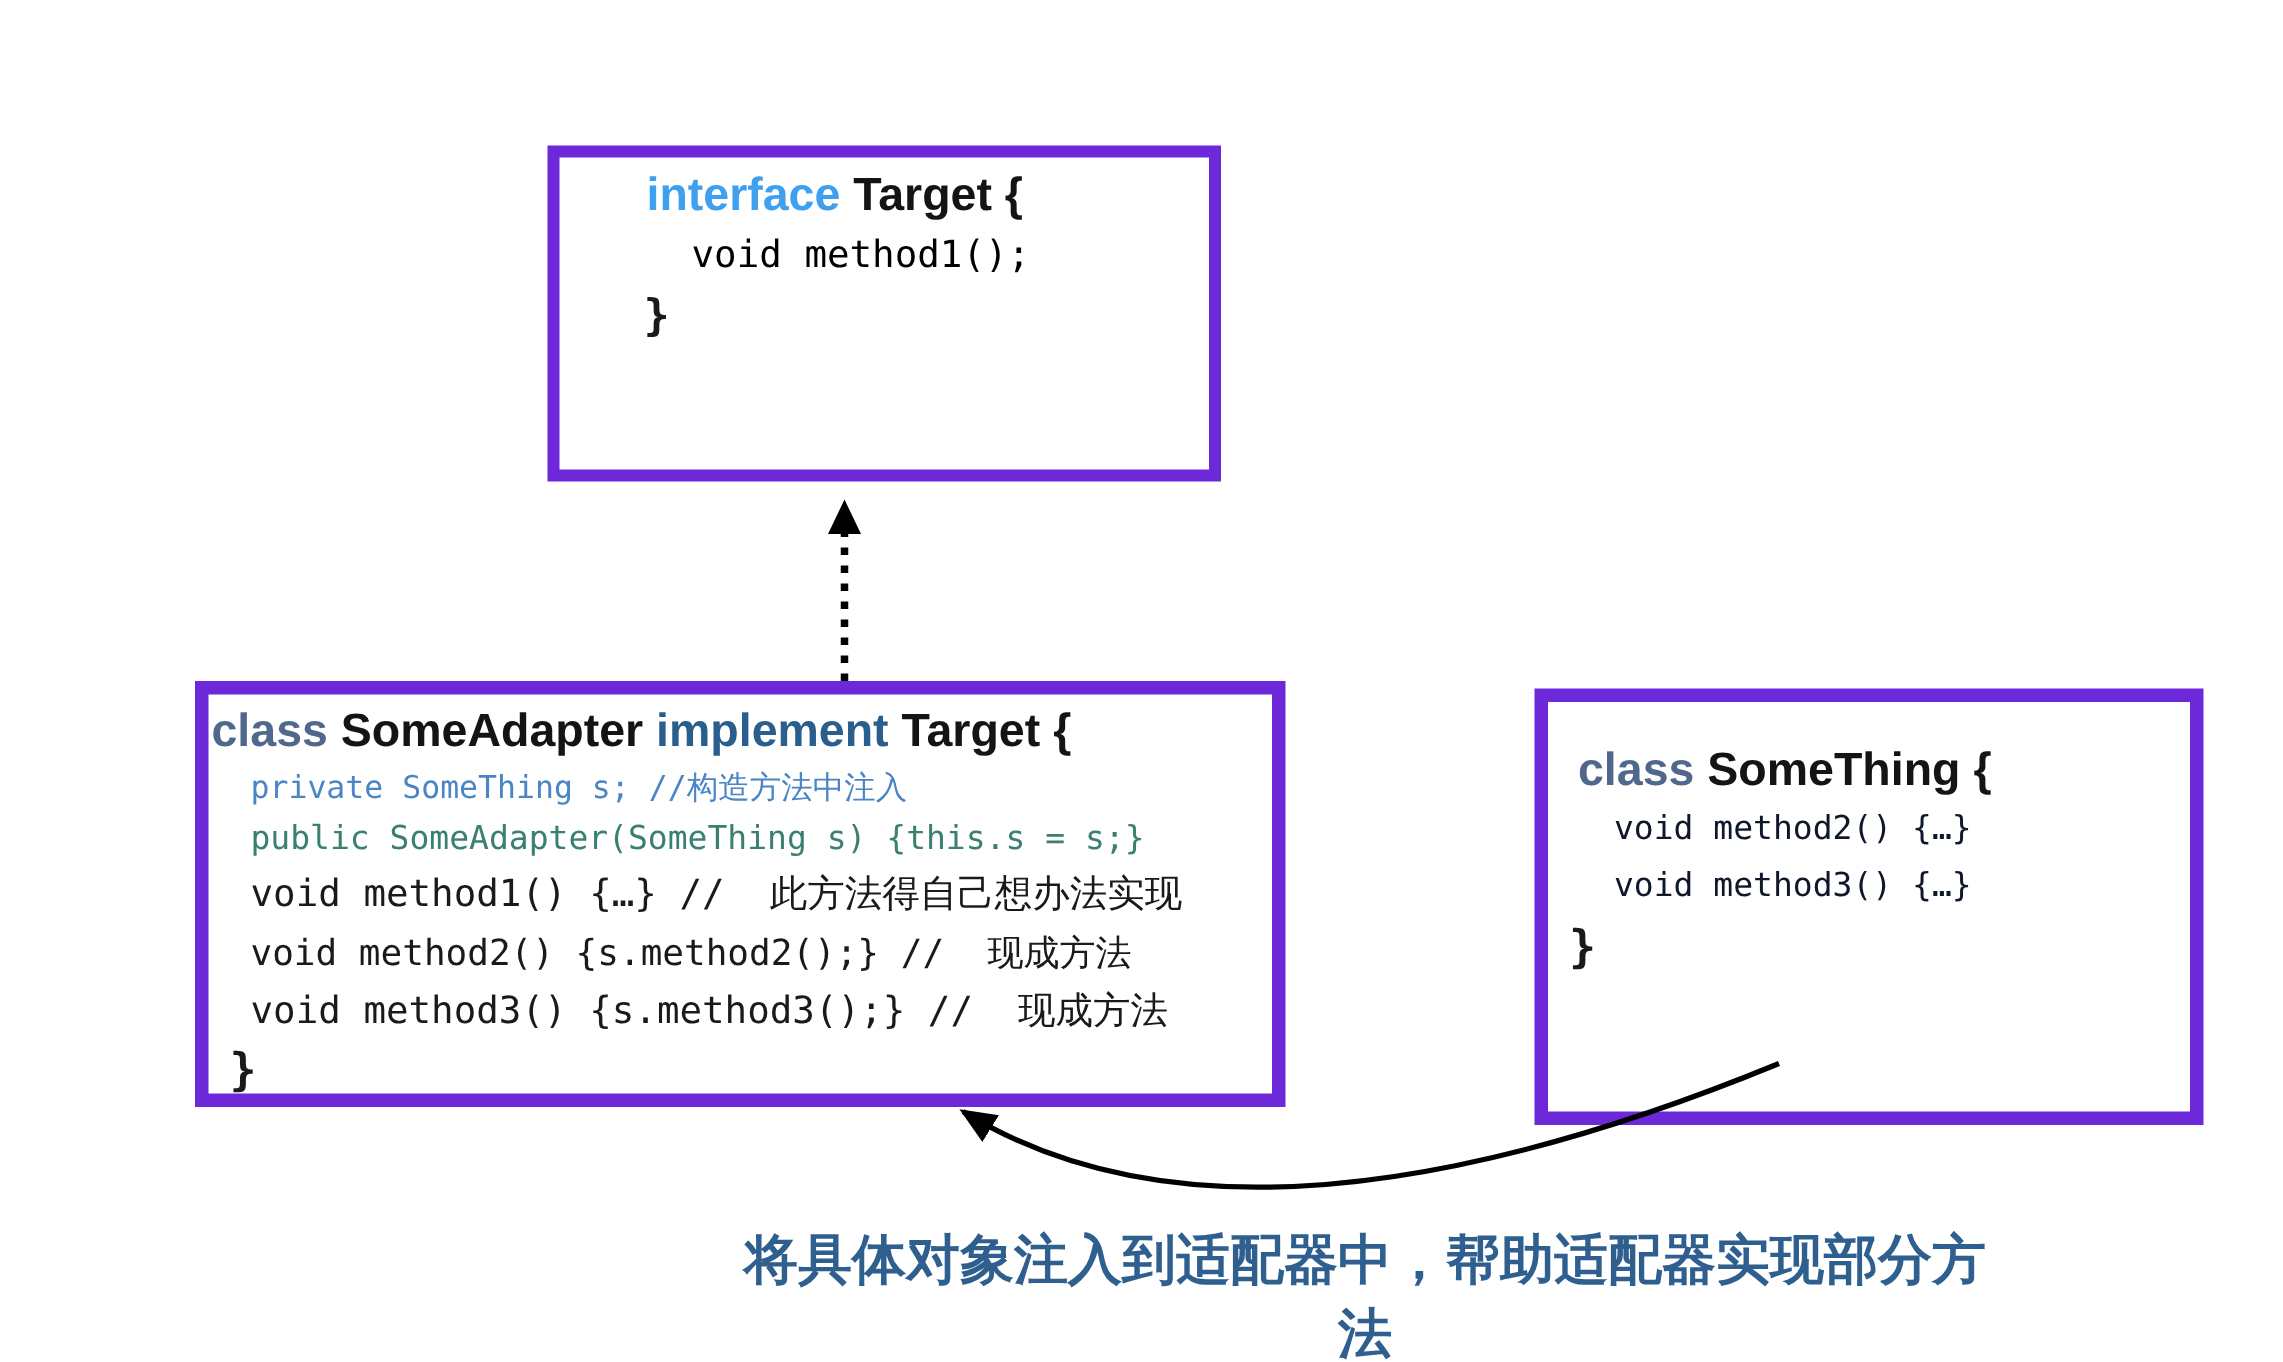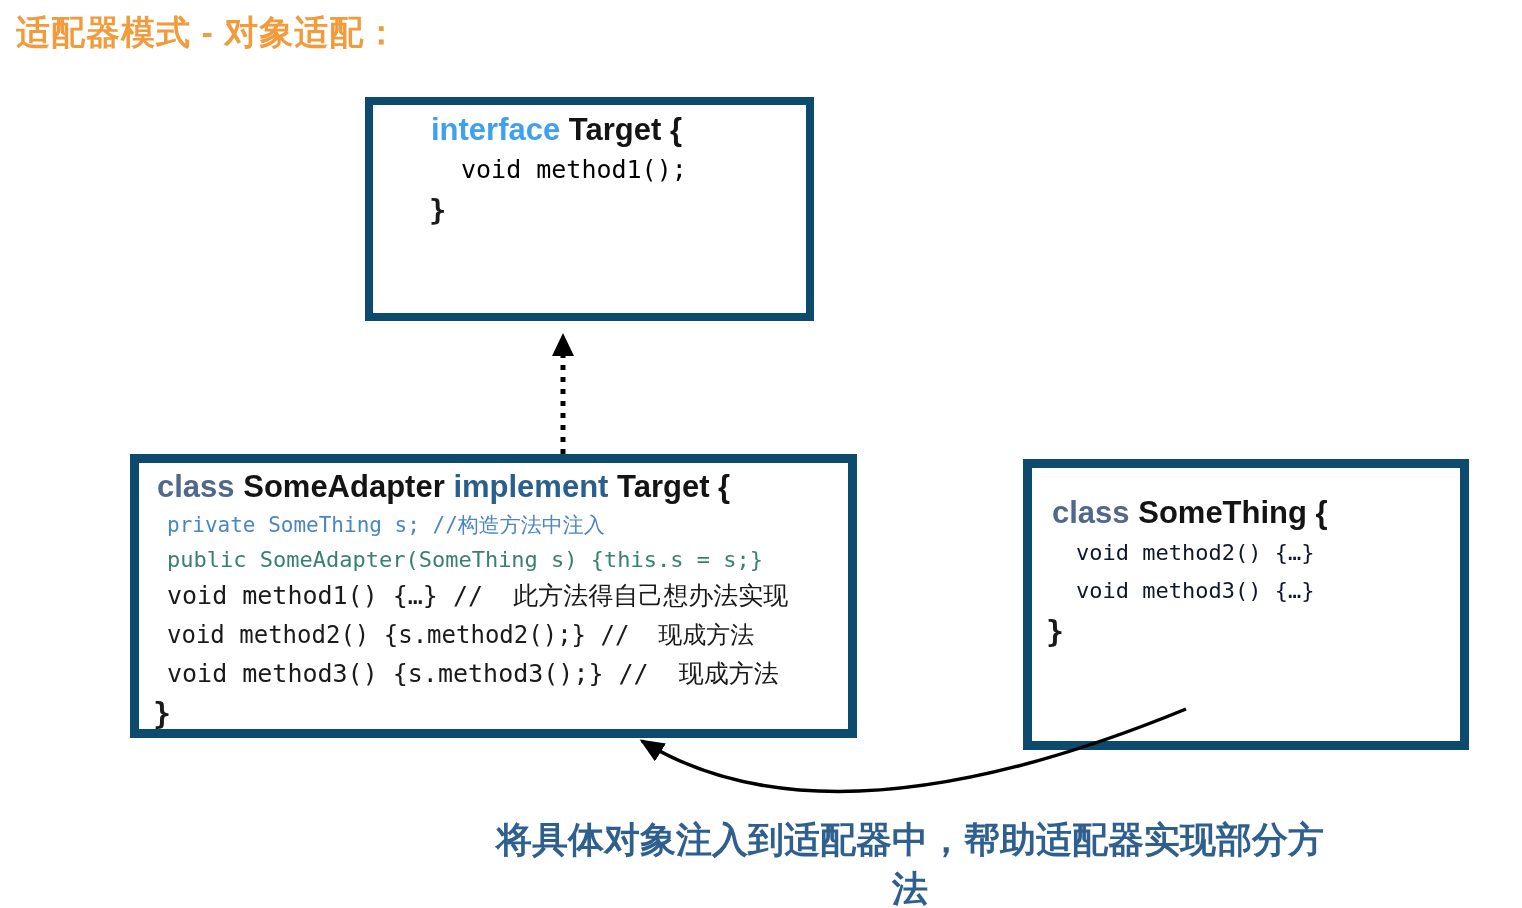--- a/index.html
+++ b/index.html
@@ -20,21 +20,21 @@
     top: 10px;
     font-size: 34px;
     font-weight: bold;
     color: #F29B3C;
     letter-spacing: 1px;
   }
 
   .box {
     position: absolute;
     background: #ffffff;
-    border: 8px solid #0c4a6e;
+    border: 8px solid #6d28d9;
   }
 
   
   .target-box { left: 365px; top: 97px; width: 449px; height: 224px; }
   .target-box .box-header {
     margin: 4px 0 0 58px;
     font-size: 31px;
     font-weight: bold;
     line-height: 42px;
     color: #141414;
@@ -54,21 +54,21 @@
     font-family: "DejaVu Sans Mono", monospace;
     font-weight: bold;
     font-size: 29px;
     line-height: 42px;
     color: #1a1a1a;
   }
 
   
   .adapter-box { left: 130px; top: 454px; width: 727px; height: 284px; border-width: 9px; }
   .adapter-box .box-header {
-    margin: 2px 0 0 18px;
+    margin: 2px 0 0 2px;
     font-size: 31px;
     font-weight: bold;
     line-height: 44px;
     color: #141414;
     white-space: pre;
   }
   .kw-class { color: #50688C; }
   .kw-implement { color: #2A5F8D; }
   .adapter-box .code-line {
     margin-left: 28px;
@@ -134,21 +134,20 @@
     width: 1522px;
     height: 908px;
     pointer-events: none;
   }
 </style>
 </head>
 <body>
 
 <div class="canvas">
 
-  <div class="page-title">适配器模式 - 对象适配：</div>
 
   <div class="box target-box">
     <div class="box-header"><span class="kw-interface">interface</span> <span>Target {</span></div>
     <div class="code-line">void method1();</div>
     <div class="closing-brace">}</div>
   </div>
 
   <div class="box adapter-box">
     <div class="box-header"><span class="kw-class">class</span> <span>SomeAdapter</span> <span class="kw-implement">implement</span> <span>Target {</span></div>
     <div class="code-line line-private">private SomeThing s; //构造方法中注入</div>

